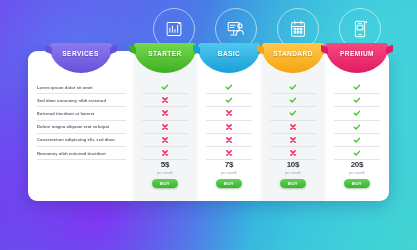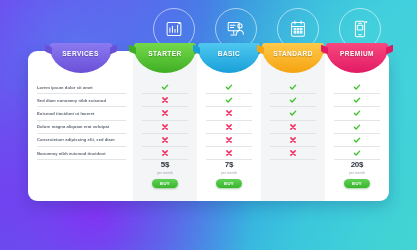--- a/index.html
+++ b/index.html
@@ -416,20 +416,27 @@
             <svg class="mark" width="8" height="8" viewBox="0 0 12 12" fill="none" stroke-linecap="round" stroke-linejoin="round" stroke="#f2295b" stroke-width="2.2">
               <path d="M2.8 2.8 L9.2 9.2 M9.2 2.8 L2.8 9.2"></path>
             </svg>
           </div>
           <div class="cell">
             <svg class="mark" width="8" height="8" viewBox="0 0 12 12" fill="none" stroke-linecap="round" stroke-linejoin="round" stroke="#f2295b" stroke-width="2.2">
               <path d="M2.8 2.8 L9.2 9.2 M9.2 2.8 L2.8 9.2"></path>
             </svg>
           </div>
         </div>
+        <div class="price-block">
+          <div class="price-amount">10$</div>
+          <div class="price-period">per month</div>
+          <button class="buy-button">
+            <span class="buy-label">BUY</span>
+          </button>
+        </div>
       </div>
       <div class="col col-plan">
         <div class="ribbon rib3" style="background: linear-gradient(rgb(247, 72, 127) 0%, rgb(226, 26, 99) 100%);">
           <span class="ribbon-label">PREMIUM</span>
         </div>
         <div class="cells">
           <div class="cell">
             <svg class="mark" width="8" height="8" viewBox="0 0 12 12" fill="none" stroke-linecap="round" stroke-linejoin="round" stroke="#3fc32a" stroke-width="2">
               <path d="M2 6.3 L4.7 9 L10 3.2"></path>
             </svg>

